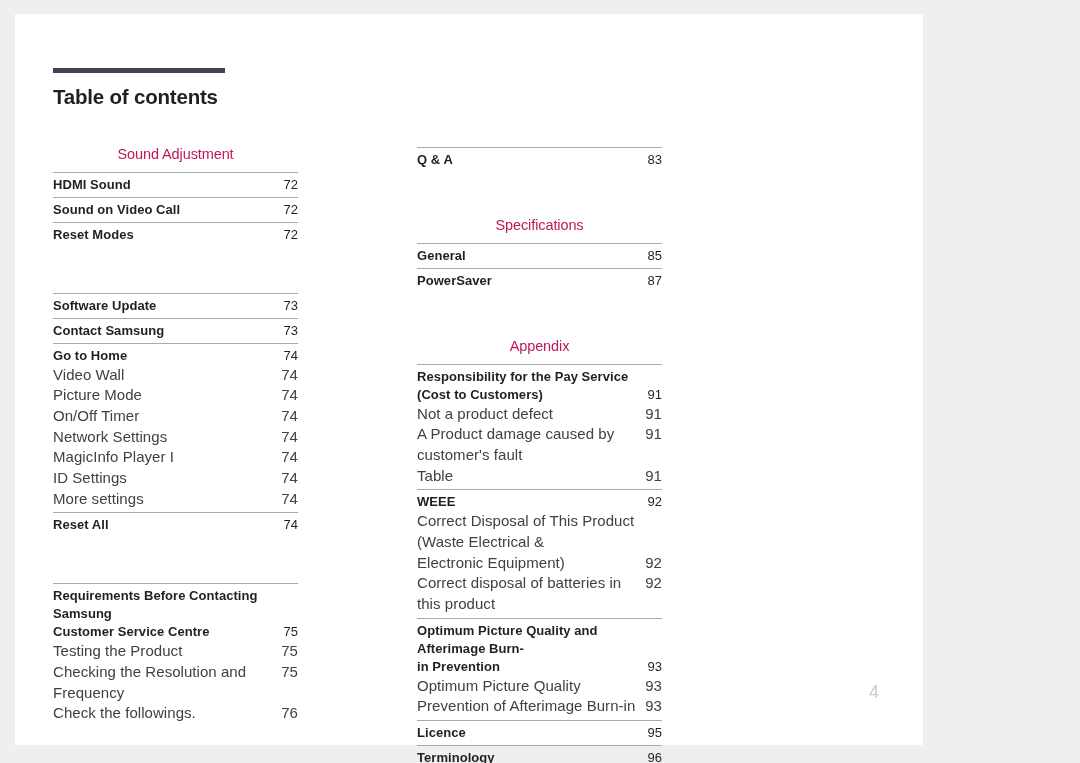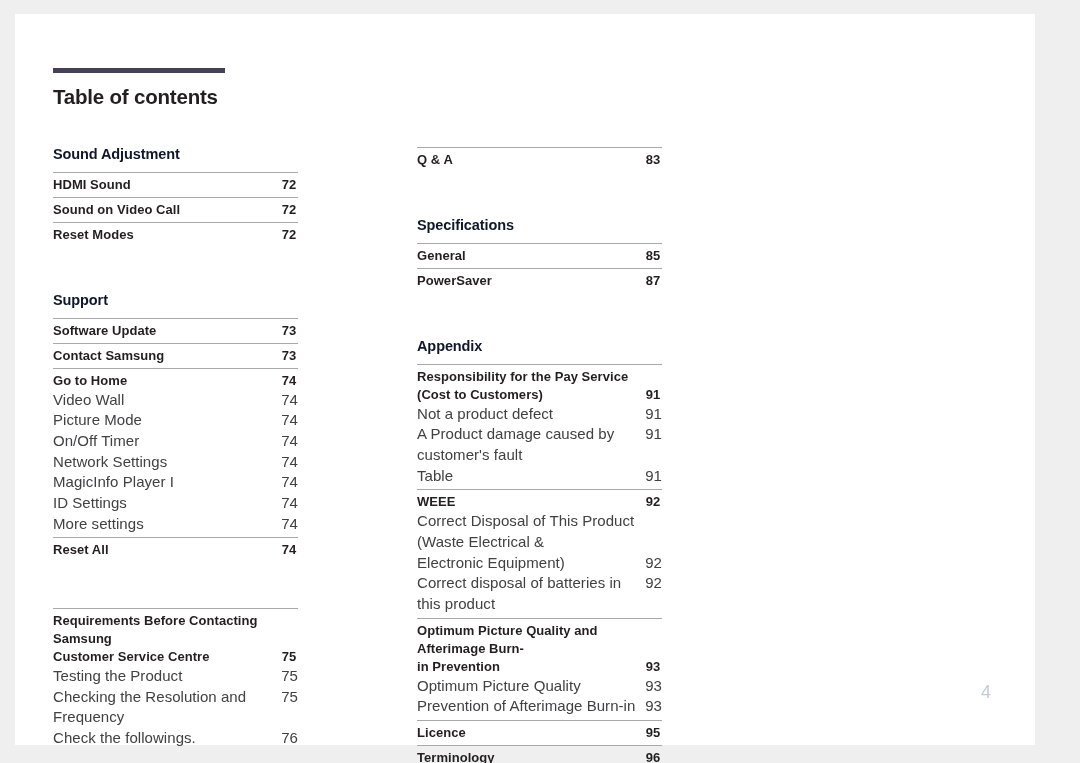--- a/index.html
+++ b/index.html
@@ -10,21 +10,21 @@
     width: 1080px;
     height: 763px;
     background: #efefef;
     font-family: "Liberation Sans", sans-serif;
     overflow: hidden;
   }
   #page {
     position: absolute;
     left: 15px;
     top: 14px;
-    width: 1020px;
+    width: 908px;
     height: 731px;
     background: #ffffff;
   }
 
   
   #title-block {
     position: absolute;
     left: 38px;
     top: 54px;
   }
@@ -46,26 +46,27 @@
   .column {
     position: absolute;
     width: 245px;
   }
   #col-left  { left: 38px;  top: 133px; }
   #col-right { left: 402px; top: 133px; }
 
   .section { margin-bottom: 0; }
 
   .section-heading {
-    color: #0f172a;
+    color: #be185d;
     font-size: 14.5px;
-    font-weight: bold;
+    font-weight: normal;
     letter-spacing: -0.1px;
     line-height: 1.1;
     padding-bottom: 9px;
+    text-align: center;
   }
 
   .group {
     border-top: 1px solid #a7a9ac;
     padding-top: 3px;
     padding-bottom: 3px;
   }
 
   .entry {
     display: flex;
@@ -81,21 +82,21 @@
     font-weight: bold;
     color: #231f20;
     letter-spacing: 0.05px;
   }
   .entry.minor {
     font-size: 15px;
     font-weight: normal;
     color: #414042;
     letter-spacing: 0.05px;
   }
-  .entry.major .page { font-weight: bold; color: #231f20; text-align: center; }
+  .entry.major .page { font-weight: normal; color: #231f20; }
   .entry.minor .page { font-weight: normal; color: #414042; }
 
   
   .entry.major.wrap-line .page { visibility: hidden; }
   .gap-lg { height: 46px; }
 
   
   #folio {
     position: absolute;
     right: 44px;
@@ -133,21 +134,20 @@
         </div>
         <div class="group">
           <div class="entry major">
             <span class="label">Reset Modes</span>
             <span class="page">72</span>
           </div>
         </div>
       </div>
       <div class="gap-lg"></div>
       <div class="section">
-        <div class="section-heading">Support</div>
         <div class="group">
           <div class="entry major">
             <span class="label">Software Update</span>
             <span class="page">73</span>
           </div>
         </div>
         <div class="group">
           <div class="entry major">
             <span class="label">Contact Samsung</span>
             <span class="page">73</span>

